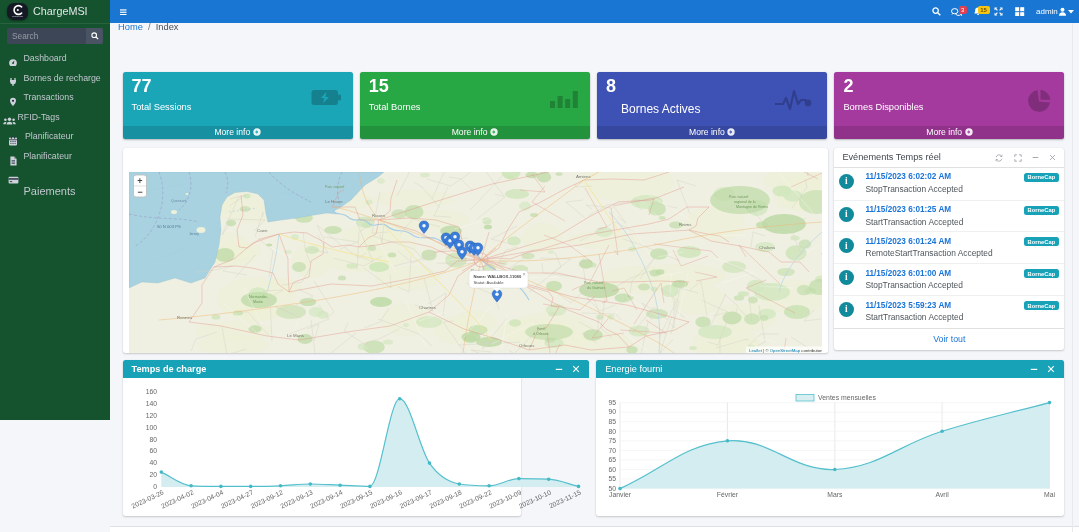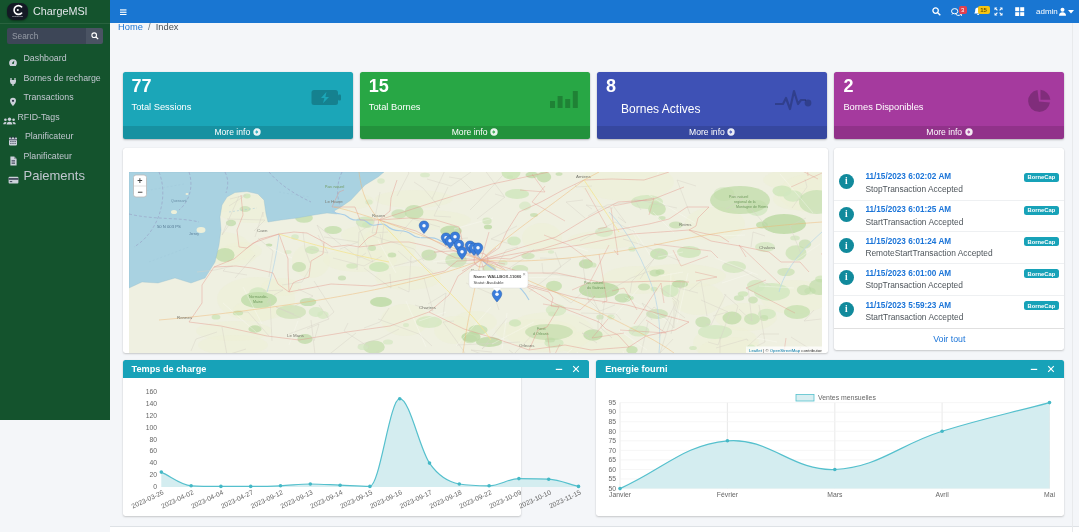--- a/index.html
+++ b/index.html
@@ -89,21 +89,21 @@
           </g>
         </svg></div>
 <div class="abs" style="left:23.5px;top:0;height:19.5px;line-height:19.5px;color:#c2c7d0;font-size:8.8px">Planificateur</div>
     </div>
 <div class="abs" style="left:0;top:166.3px;width:110px;height:19.5px">
 <div class="abs" style="left:8px;top:4.8px"><svg width="11" height="10" viewBox="0 0 11 10">
           <rect x="0.6" y="1.8" width="9.8" height="6.6" rx="0.9" fill="#ccd1da"></rect>
           <rect x="0.6" y="3.2" width="9.8" height="1.5" fill="#2a3246"></rect>
           <rect x="1.8" y="6.2" width="2.4" height="0.9" fill="#2a3246"></rect>
         </svg></div>
-<div class="abs" style="left:23.5px;top:0;height:19.5px;line-height:19.5px;color:#c2c7d0;font-size:13px">Paiements</div>
+<div class="abs" style="left:23.5px;top:16px;height:19.5px;line-height:19.5px;color:#c2c7d0;font-size:11px">Paiements</div>
     </div>
 </div>
 
 <div class="abs" style="left:110px;top:0;width:969px;height:23px;background:#1976d2">
   <svg class="abs" style="left:10px;top:8.5px" width="6.5" height="6.5" viewBox="0 0 9 9">
       <g fill="#fff">
         <rect y="0.5" width="9" height="1.6"></rect>
         <rect y="3.7" width="9" height="1.6"></rect>
         <rect y="6.9" width="9" height="1.6"></rect>
       </g>
@@ -736,20 +736,38 @@
         <line x1="5" y1="14" x2="17" y2="14" stroke="#ccc" stroke-width="0.6"></line>
         <text x="8.2" y="11.6" font-size="9" fill="#444" font-weight="bold">+</text>
         <text x="8.6" y="22.5" font-size="9" fill="#444" font-weight="bold">−</text>
       </g>
       <rect x="617" y="174.5" width="76" height="7" fill="rgba(255,255,255,0.75)"></rect>
       <text x="620" y="179.8" font-size="4.3" fill="#333"><tspan fill="#0078a8">Leaflet</tspan> | © <tspan fill="#0078a8">OpenStreetMap</tspan> contributors</text>
     </svg>
 </div>
 
 <div class="card" style="left:834.4px;top:148px;width:229.8px;height:202px">
+  <div class="chead" style="font-size:9.2px">Evénements Temps réel
+    <span class="tools">
+    <svg width="8" height="8" viewBox="0 0 10 10" style="vertical-align:middle">
+          <path d="M1.5 4 a3.7 3.7 0 0 1 6.8-1.2 M8.7 1 v2.2 h-2.2 M8.5 6 a3.7 3.7 0 0 1 -6.8 1.2 M1.3 9 v-2.2 h2.2" stroke="#9aa0a6" stroke-width="1" fill="none"></path>
+        </svg>
+    <span style="margin-left:8px"></span><svg width="8" height="8" viewBox="0 0 10 10" style="vertical-align:middle">
+          <g stroke="#9aa0a6" stroke-width="1.1" fill="none">
+            <path d="M1 3.5 v-2.5 h2.5 M6.5 1 h2.5 v2.5 M9 6.5 v2.5 h-2.5 M3.5 9 h-2.5 v-2.5"></path>
+          </g>
+        </svg>
+    <span style="margin-left:8px"></span><svg width="7" height="7" viewBox="0 0 10 10" style="vertical-align:middle">
+          <path d="M1 5 h8" stroke="#9aa0a6" stroke-width="1.3"></path>
+        </svg>
+    <span style="margin-left:8px"></span><svg width="7" height="7" viewBox="0 0 10 10" style="vertical-align:middle">
+          <path d="M1.5 1.5 L8.5 8.5 M8.5 1.5 L1.5 8.5" stroke="#9aa0a6" stroke-width="1.2"></path>
+        </svg>
+    </span>
+  </div>
 
 <div class="abs" style="left:0;top:19.6px;width:229.8px;height:31.9px;">
   <div class="abs" style="left:5px;top:6px;width:15px;height:15px;border-radius:50%;background:#118a9c"></div>
   <div class="abs" style="left:10.6px;top:8.2px;color:#fff;font-size:9.5px;font-weight:bold;font-family:'Liberation Serif',serif">i</div>
   <div class="abs" style="left:31px;top:4.5px;font-size:8.2px;font-weight:bold;color:#1a74d8">11/15/2023 6:02:02 AM</div>
   <div class="abs" style="left:31px;top:16px;font-size:8.4px;color:#4e555b">StopTransaction Accepted</div>
   <div class="abs" style="right:5.5px;top:5px;background:#17a2b8;color:#fff;font-size:5.8px;font-weight:bold;padding:1.5px 3.5px;border-radius:2.5px">BorneCap</div>
 </div>
 <div class="abs" style="left:0;top:51.5px;width:229.8px;height:31.9px;border-top:1px solid #eef0f2;">
   <div class="abs" style="left:5px;top:6px;width:15px;height:15px;border-radius:50%;background:#118a9c"></div>
@@ -787,21 +805,21 @@
     <span class="abs" style="right:26px;top:0"><svg width="8" height="8" viewBox="0 0 10 10" style="vertical-align:middle">
           <path d="M1 5.5 h8" stroke="#fff" stroke-width="1.5"></path>
         </svg></span>
     <span class="abs" style="right:9px;top:0"><svg width="8" height="8" viewBox="0 0 10 10" style="vertical-align:middle">
           <path d="M1.5 1.5 L8.5 8.5 M8.5 1.5 L1.5 8.5" stroke="#fff" stroke-width="1.4"></path>
         </svg></span>
   </div>
 </div>
 
 <div class="card" style="left:596.2px;top:359.5px;width:467.8px;height:156px">
-  <div class="abs" style="left:0;top:0;width:467.8px;height:18.5px;background:#17a2b8;border-radius:2.5px 2.5px 0 0;color:#fff;font-size:9.2px;font-weight:bold;line-height:18.5px;padding-left:9px">Energie fourni
+  <div class="abs" style="left:0;top:0;width:467.8px;height:18.5px;background:#17a2b8;border-radius:2.5px 2.5px 0 0;color:#fff;font-size:9.2px;font-weight:normal;line-height:18.5px;padding-left:9px">Energie fourni
     <span class="abs" style="right:26px;top:0"><svg width="8" height="8" viewBox="0 0 10 10" style="vertical-align:middle">
           <path d="M1 5.5 h8" stroke="#fff" stroke-width="1.5"></path>
         </svg></span>
     <span class="abs" style="right:9px;top:0"><svg width="8" height="8" viewBox="0 0 10 10" style="vertical-align:middle">
           <path d="M1.5 1.5 L8.5 8.5 M8.5 1.5 L1.5 8.5" stroke="#fff" stroke-width="1.4"></path>
         </svg></span>
   </div>
 </div>
 <svg class="abs" style="left:0;top:0;z-index:3" width="1079" height="532" viewBox="0 0 1079 532">
     <path d="M161.3,472.1C171.2,476.7 181.2,485.2 191.1,485.8C201.0,486.4 211.0,486.4 220.9,486.4C230.8,486.4 240.8,486.4 250.7,486.4C260.6,486.4 270.6,486.2 280.5,485.8C290.4,485.4 300.4,484.0 310.3,484.0C320.2,484.0 330.2,484.8 340.1,485.2C350.0,485.6 360.0,486.4 369.9,486.4C379.8,486.4 389.8,398.7 399.7,398.7C409.6,398.7 419.6,448.9 429.5,463.1C439.4,477.4 449.4,482.2 459.3,484.0C469.2,485.8 479.2,485.8 489.1,485.8C499.0,485.8 509.0,478.6 518.9,478.6C528.8,478.6 538.8,478.6 548.7,479.2C558.6,479.8 568.6,484.0 578.5,486.4 L578.5,487 L161.3,487 Z" fill="#d4edf0"></path>

